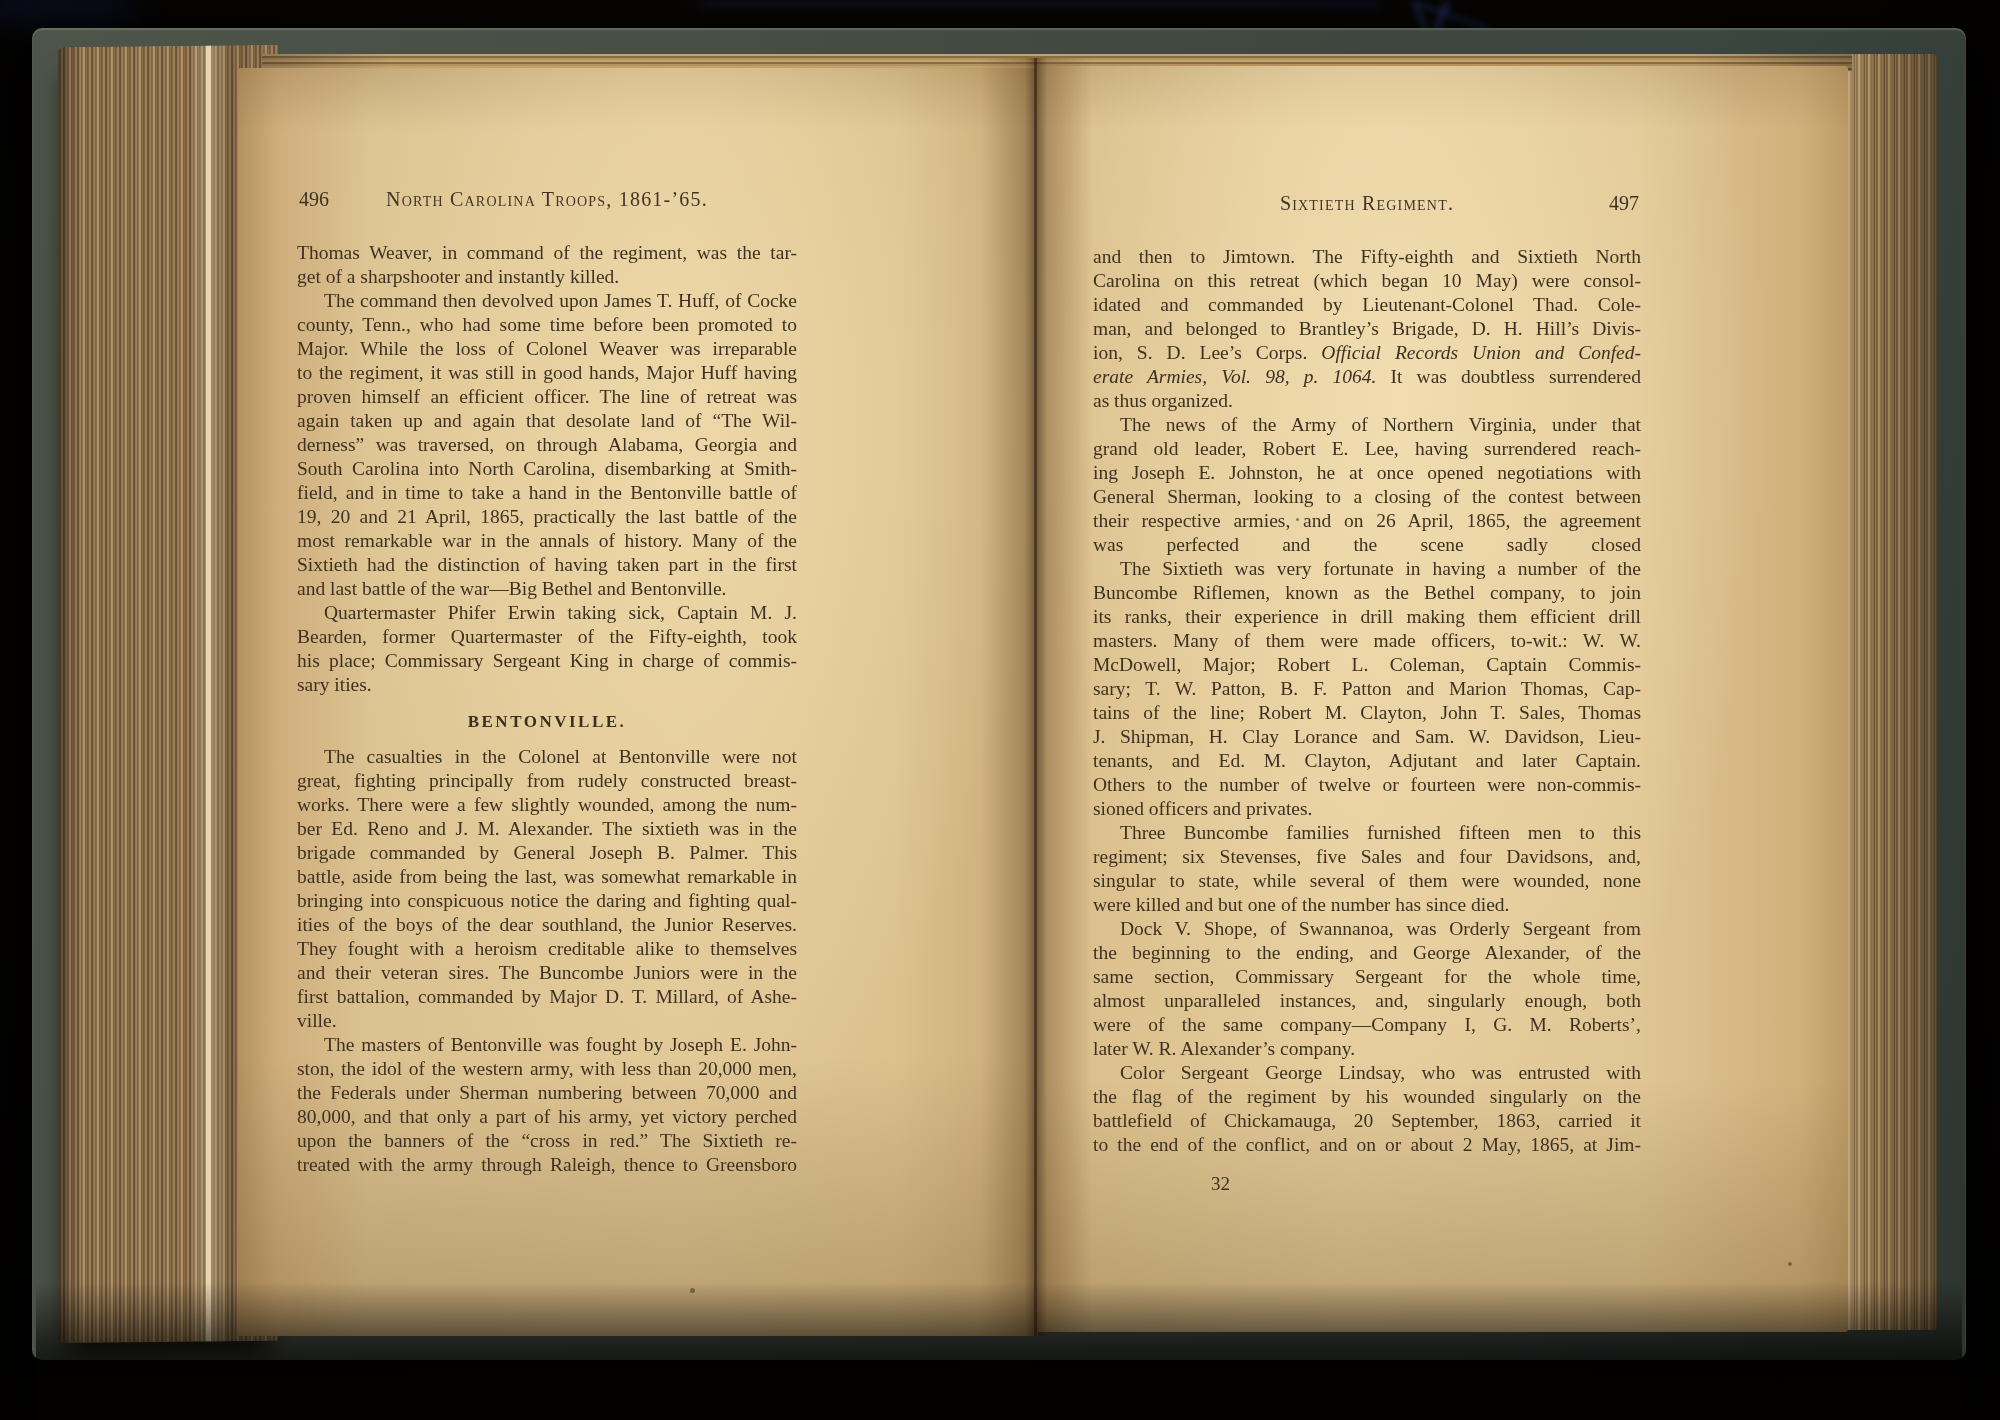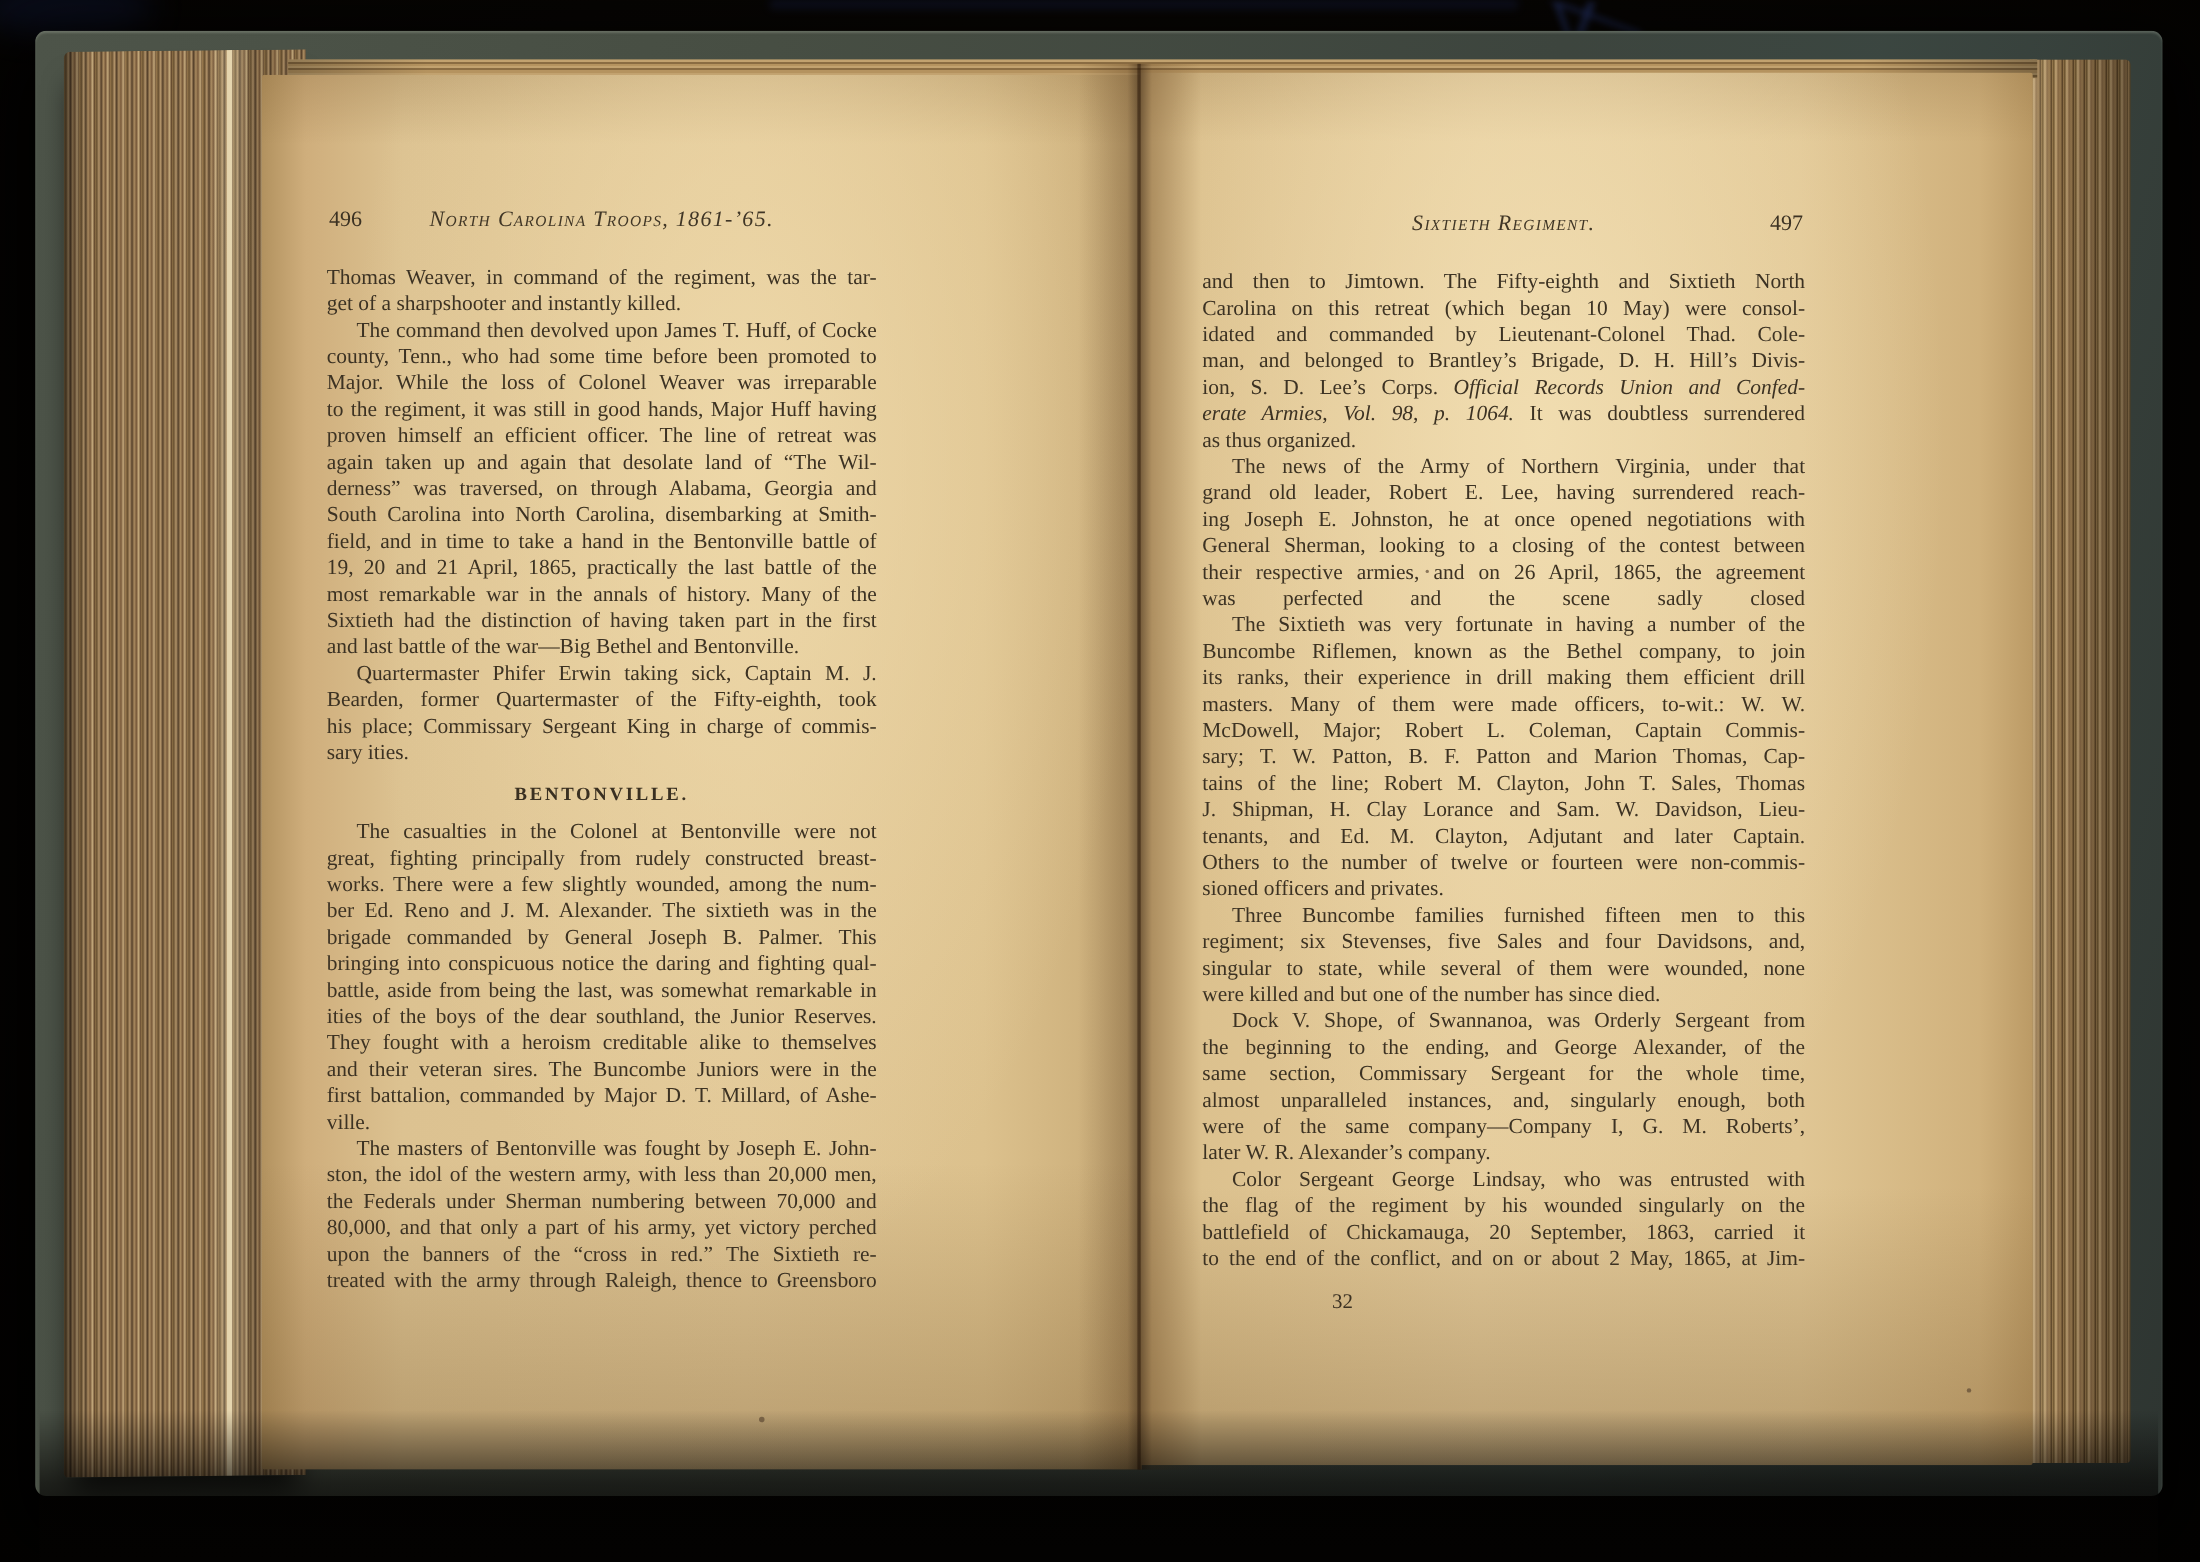--- a/index.html
+++ b/index.html
@@ -73,21 +73,21 @@
     background:linear-gradient(180deg, rgba(3,2,1,0) 0%, rgba(3,2,1,.62) 48%, #030201 100%);}
 
   .speck{position:absolute;width:4px;height:4px;border-radius:50%;background:#574430;opacity:.65;}
 
   
   .textcol{position:absolute;color:#3c3223;}
   .textcol-left{left:297px;top:188px;width:500px;}
   .textcol-right{left:1093px;top:192px;width:548px;}
   .page-header{position:relative;height:26px;}
   .running-title{position:absolute;left:0;right:0;text-align:center;
-    font-variant:small-caps;letter-spacing:1.2px;font-size:20px;color:#40362  6;font-style:italic;}
+    font-variant:small-caps;letter-spacing:1.2px;font-size:20px;color:#40362  6;}
   .running-title{color:#403626;}
   .page-number{position:absolute;top:0;font-size:20px;}
   .page-number.pn-left{left:2px;}
   .page-number.pn-right{right:2px;}
   .page-body{margin-top:27px;font-size:19.5px;line-height:24px;}
   .tline{text-align:justify;text-align-last:justify;text-justify:inter-word;
     white-space:nowrap;overflow:hidden;}
   .tline.tlast{text-align-last:left;}
   .force-justify-last .tline.tlast{text-align-last:justify;}
   .para:not(.noindent) .tline:first-child{text-indent:27px;}
@@ -146,22 +146,22 @@
           <div class="tline"><span>his place; Commissary Sergeant King in charge of commis-</span></div>
           <div class="tline tlast"><span>sary ities.</span></div>
         </div>
       <div class="section-heading">BENTONVILLE.</div>
       <div class="para">
           <div class="tline"><span>The casualties in the Colonel at Bentonville were not</span></div>
           <div class="tline"><span>great, fighting principally from rudely constructed breast-</span></div>
           <div class="tline"><span>works. There were a few slightly wounded, among the num-</span></div>
           <div class="tline"><span>ber Ed. Reno and J. M. Alexander. The sixtieth was in the</span></div>
           <div class="tline"><span>brigade commanded by General Joseph B. Palmer. This</span></div>
+          <div class="tline"><span>battle, aside from being the last, was somewhat remarkable in</span></div>
           <div class="tline"><span>bringing into conspicuous notice the daring and fighting qual-</span></div>
-          <div class="tline"><span>battle, aside from being the last, was somewhat remarkable in</span></div>
           <div class="tline"><span>ities of the boys of the dear southland, the Junior Reserves.</span></div>
           <div class="tline"><span>They fought with a heroism creditable alike to themselves</span></div>
           <div class="tline"><span>and their veteran sires. The Buncombe Juniors were in the</span></div>
           <div class="tline"><span>first battalion, commanded by Major D. T. Millard, of Ashe-</span></div>
           <div class="tline tlast"><span>ville.</span></div>
         </div>
       <div class="para force-justify-last">
           <div class="tline"><span>The masters of Bentonville was fought by Joseph E. John-</span></div>
           <div class="tline"><span>ston, the idol of the western army, with less than 20,000 men,</span></div>
           <div class="tline"><span>the Federals under Sherman numbering between 70,000 and</span></div>

